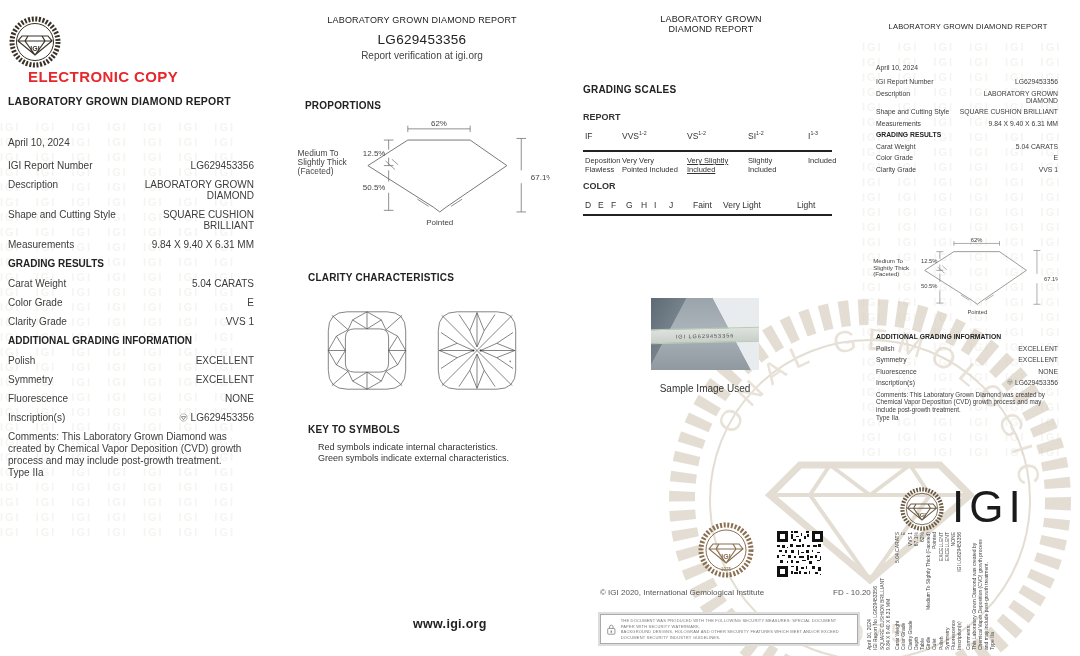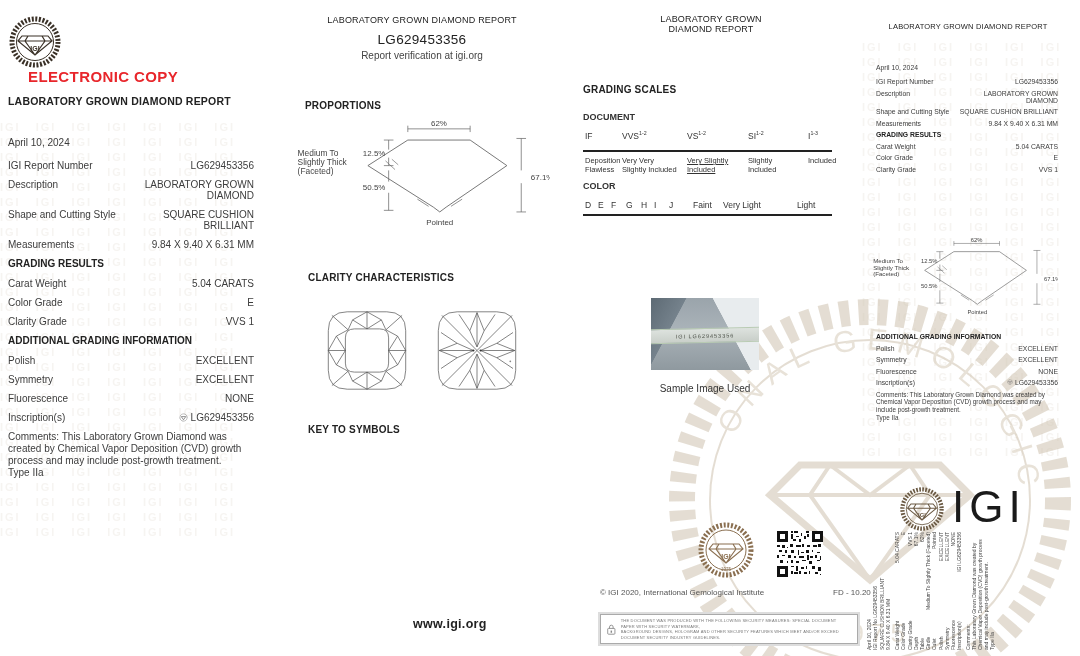--- a/index.html
+++ b/index.html
@@ -235,39 +235,43 @@
       <path d="M50,8 L42,28 L50,46 L58,28 Z M50,92 L42,72 L50,54 L58,72 Z M8,50 L28,42 L46,50 L28,58 Z M92,50 L72,42 L54,50 L72,58 Z"></path>
       <path d="M50,8 L50,46 M50,92 L50,54 M8,50 L46,50 M92,50 L54,50"></path>
       <path d="M30,10 L42,28 M70,10 L58,28 M30,90 L42,72 M70,90 L58,72 M10,30 L28,42 M10,70 L28,58 M90,30 L72,42 M90,70 L72,58"></path>
       <circle cx="46" cy="50" r="1.2" fill="#333" stroke="none"></circle>
         <circle cx="54" cy="50" r="1.2" fill="#333" stroke="none"></circle>
       <circle cx="87" cy="62" r="1" fill="#888" stroke="none"></circle>
     </g>
   </svg>
 
   <div class="abs h-small" style="left:308px; top:424px;">KEY TO SYMBOLS</div>
+  <div class="abs key-lines" style="left:318px; top:442px;">
+    <div>Red symbols indicate internal characteristics.</div>
+    <div>Green symbols indicate external characteristics.</div>
+  </div>
 
   <div class="abs mid-head" style="left:655px; top:14px; width:112px;">
     <div class="t1">LABORATORY GROWN DIAMOND REPORT</div>
   </div>
 
   <div class="abs scales">
     <div class="hdr h-small">GRADING SCALES</div>
-    <div class="sc-item bold" style="left:0; top:28px; font-size:9px;">DOCUMENT</div>
+    <div class="sc-item bold" style="left:0; top:28px; font-size:9px;">REPORT</div>
 
     <span class="sc-item" style="left:2px; top:46px;"><span>IF</span><sup></sup></span>
     <span class="sc-item" style="left:39px; top:46px;"><span>VVS</span><sup>1-2</sup></span>
     <span class="sc-item" style="left:104px; top:46px;"><span>VS</span><sup>1-2</sup></span>
     <span class="sc-item" style="left:165px; top:46px;"><span>SI</span><sup>1-2</sup></span>
     <span class="sc-item" style="left:225px; top:46px;"><span>I</span><sup>1-3</sup></span>
 
     <div class="sc-line" style="left:0; top:66px;"></div>
 
     <span class="sc-desc" style="left:2px; top:72px; width:38px;">Deposition Flawless</span>
-    <span class="sc-desc" style="left:39px; top:72px; width:58px;">Very Very Slightly Included</span>
+    <span class="sc-desc" style="left:39px; top:72px; width:58px;">Very Very Pointed Included</span>
     <span class="sc-desc" style="left:104px; top:72px; width:56px;text-decoration:underline;">Very Slightly Included</span>
     <span class="sc-desc" style="left:165px; top:72px; width:40px;">Slightly Included</span>
     <span class="sc-desc" style="left:225px; top:72px; width:34px;">Included</span>
 
     <div class="sc-item bold" style="left:0; top:97px; font-size:9px;">COLOR</div>
     <span class="sc-item" style="left:2px;  top:116px;">D</span>
     <span class="sc-item" style="left:15px; top:116px;">E</span>
     <span class="sc-item" style="left:28px; top:116px;">F</span>
     <span class="sc-item" style="left:43px; top:116px;">G</span>
     <span class="sc-item" style="left:58px; top:116px;">H</span>

